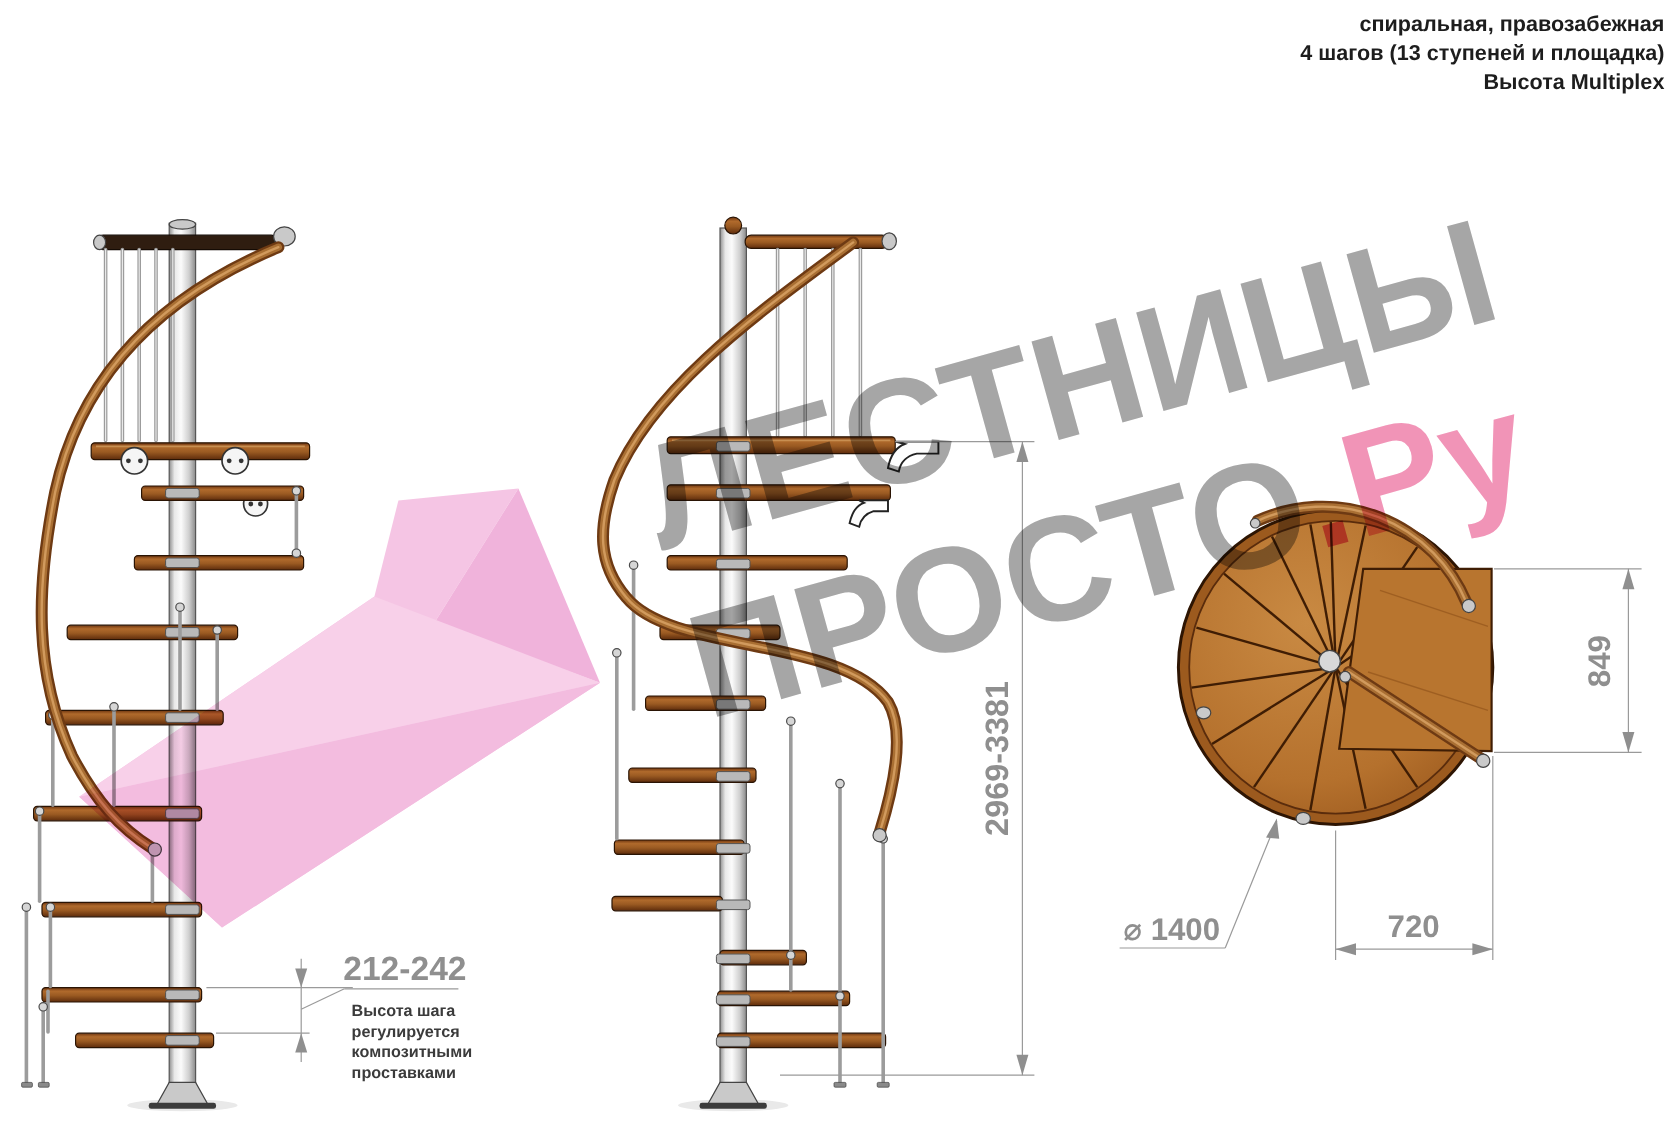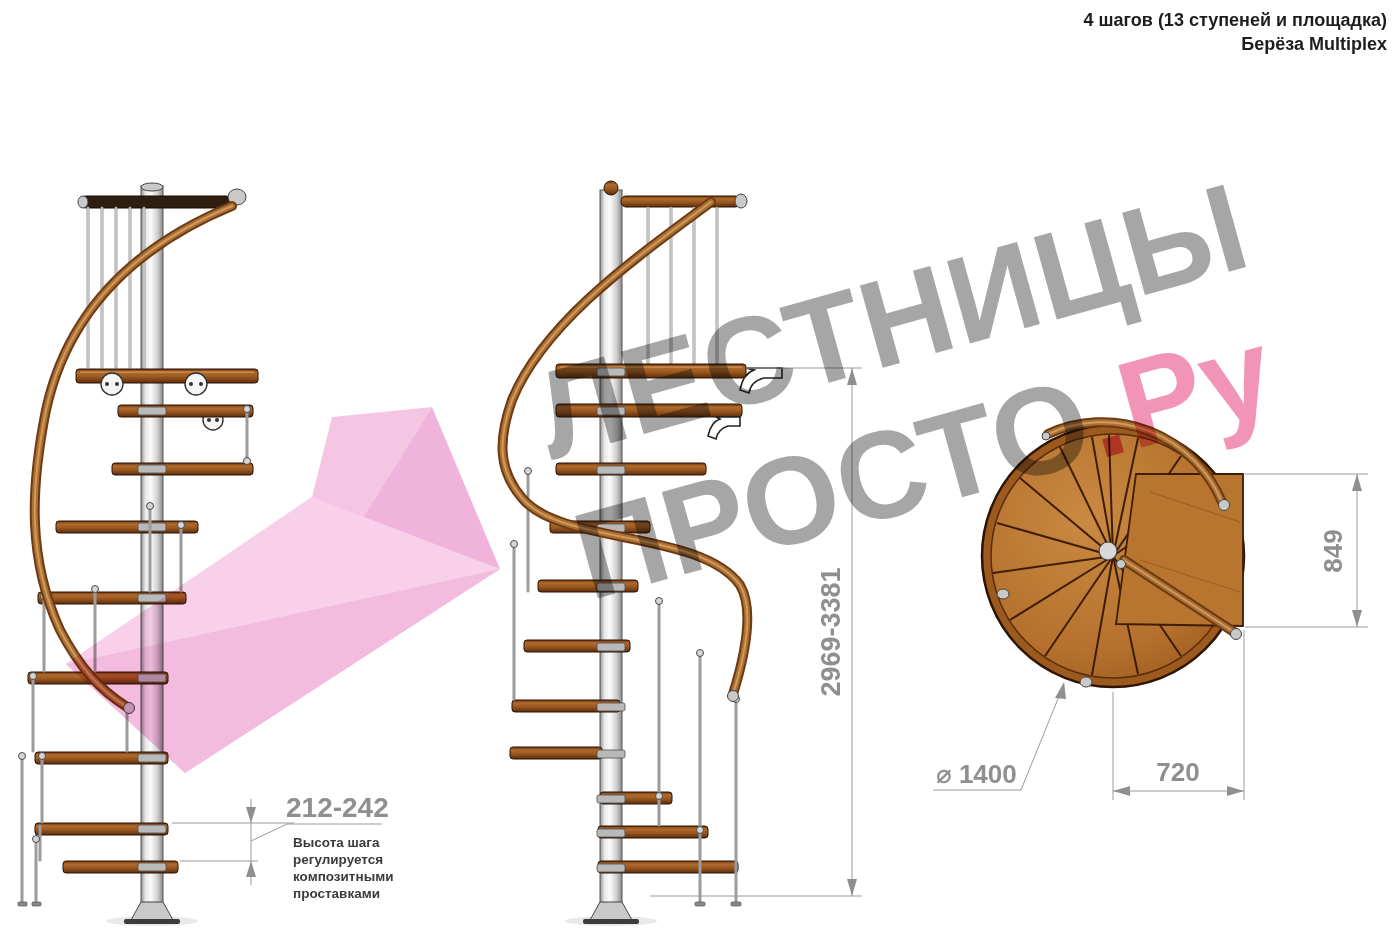--- a/index.html
+++ b/index.html
@@ -352,17 +352,18 @@
     <text class="notetxt" x="293" y="898">проставками</text>
   </g>
 </svg>
 
 <div class="watermark">
   <div><span>ЛЕСТНИЦЫ</span></div>
   <div><span>ПРОСТО</span><span class="wm-dot">.</span><span class="wm-ru">Ру</span></div>
 </div>
 
 <div class="header">
+  <div>спиральная, правозабежная</div>
   <div>4 шагов (13 ступеней и площадка)</div>
-  <div>Берёза Multiplex</div>
+  <div>Высота Multiplex</div>
 </div>
 
 </div>
 
 </body></html>

